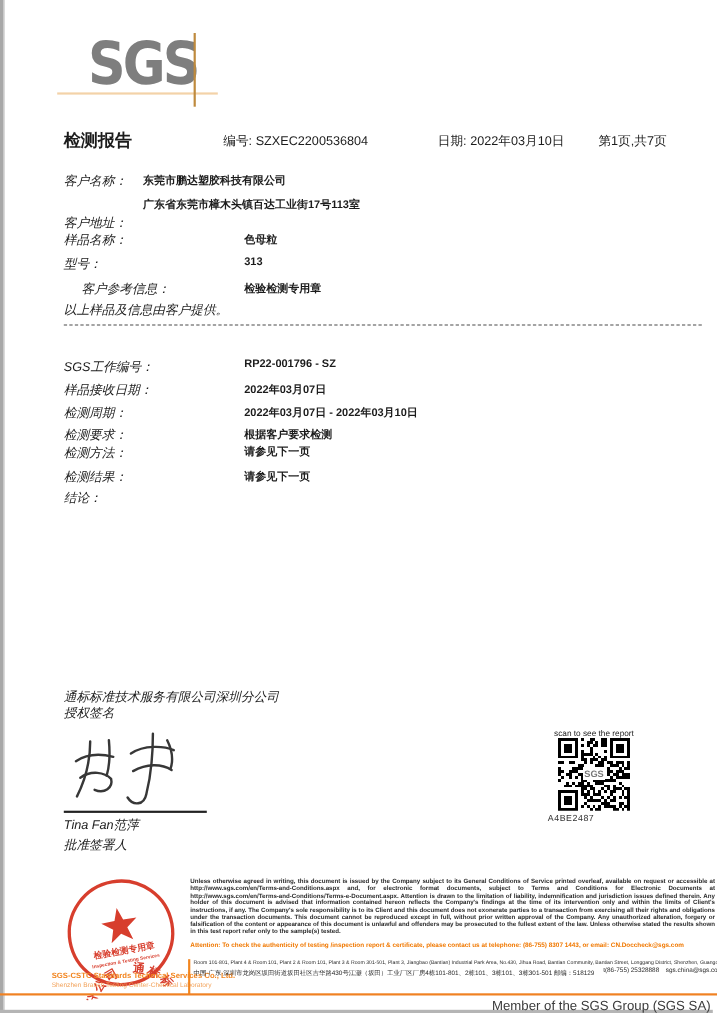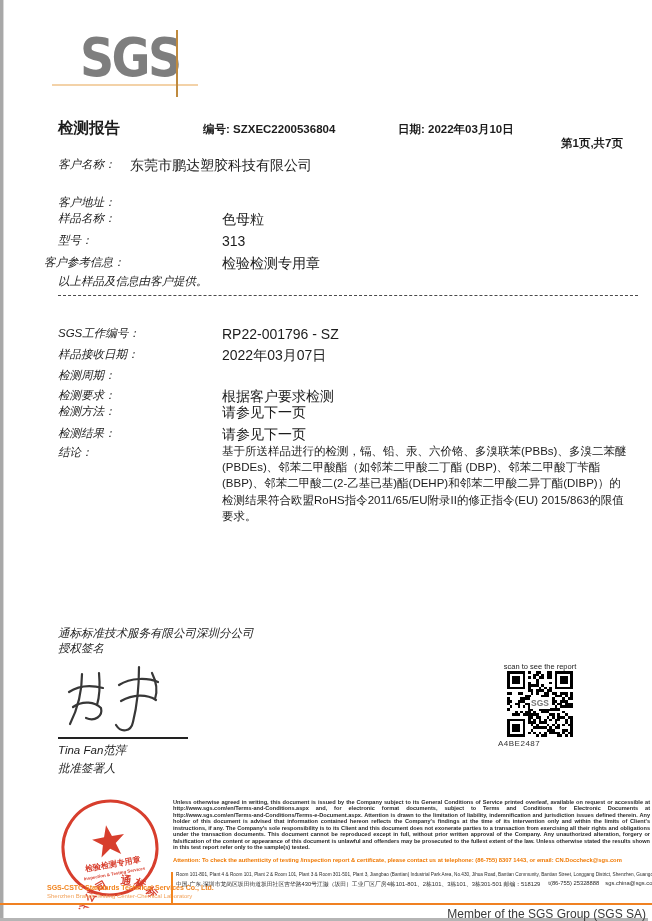--- a/index.html
+++ b/index.html
@@ -1,33 +1,33 @@
 <!DOCTYPE html>
 <html><head>
 <meta charset="utf-8">
 <style>
   * { margin:0; padding:0; box-sizing:border-box; }
   html,body { background:#e9e9e9; }
   body { font-family:"Liberation Sans","DejaVu Sans",sans-serif; color:#1c1c1c; }
   #page { position:relative; width:652px; height:921px; background:#ffffff; overflow:hidden; margin:0; }
   .abs { position:absolute; }
-  .txt { font-size:11.5px; line-height:14px; white-space:nowrap;font-weight:bold; }
+  .txt { font-size:11.5px; line-height:14px; white-space:nowrap; }
   .lbl { font-size:11.5px; white-space:nowrap;font-style:italic; }
-  .val { font-size:14px; white-space:nowrap; }
+  .val { font-size:10px; white-space:nowrap;font-weight:bold; }
   
   .edge-left  { left:0; top:0; width:4px; height:921px; background:#a8a8a8; border-right:1px solid #d8d8d8; }
   .edge-bottom{ left:0; top:918px; width:648px; height:3px; background:#b5b5b5; }
   
   .logo { left:80px; top:26px; font-size:54px; font-weight:800; color:#7e7e7e; letter-spacing:-3px; transform:scaleX(.88); transform-origin:left top; font-family:"DejaVu Sans","Liberation Sans",sans-serif; }
   .logo-hline { left:52px; top:84px; width:146px; height:2px; background:#f3d2a8; }
   .logo-vline { left:176px; top:30px; width:2px; height:67px; background:#bf8a3e; }
   .doc-title { left:58px; top:118px; font-size:15.5px; font-weight:bold; white-space:nowrap; }
   .hdr-no   { left:203px; top:122px; }
   .hdr-date { left:398px; top:122px; }
-  .hdr-page { left:561px; top:122px;margin-top:14px; }
+  .hdr-page { left:544px; top:122px; }
   
   .dash-sep { left:58px; top:295px; width:580px; border-top:1.5px dashed #4a4a4a; }
   
   .conclusion { left:222px; top:443px; width:410px; font-size:11.5px; line-height:16.2px; white-space:normal; }
   
   .sig-underline { left:58px; top:737px; width:130px; height:1.5px; background:#222; }
   
   .qr-caption { left:498px; top:662px; width:84px; text-align:center; font-size:7.5px; color:#222; white-space:nowrap; }
   .qr-box { left:507px; top:671px; width:66px; height:66px; background:#fff; }
   .qr-code-text { left:498px; top:739px; width:84px; font-size:8px; color:#333; letter-spacing:.5px; }
@@ -60,45 +60,46 @@
   <div class="abs logo-vline"></div>
 
   <div class="abs doc-title">检测报告</div>
   <div class="abs txt hdr-no">编号: SZXEC2200536804</div>
   <div class="abs txt hdr-date">日期: 2022年03月10日</div>
   <div class="abs txt hdr-page">第1页,共7页</div>
 
   <div class="abs lbl" style="left:58px;top:157px">客户名称：</div>
   <div class="abs val" style="left:130px;top:157px">东莞市鹏达塑胶科技有限公司</div>
   <div class="abs lbl" style="left:58px;top:195px">客户地址：</div>
+  <div class="abs val" style="left:130px;top:179px">广东省东莞市樟木头镇百达工业街17号113室</div>
 
   <div class="abs lbl" style="left:58px;top:211px">样品名称：</div>
   <div class="abs val" style="left:222px;top:211px">色母粒</div>
   <div class="abs lbl" style="left:58px;top:233px">型号：</div>
   <div class="abs val" style="left:222px;top:233px">313</div>
-  <div class="abs lbl" style="left:44px;top:255px">客户参考信息：</div>
+  <div class="abs lbl" style="left:74px;top:255px">客户参考信息：</div>
   <div class="abs val" style="left:222px;top:255px">检验检测专用章</div>
   <div class="abs lbl" style="left:58px;top:274px">以上样品及信息由客户提供。</div>
 
   <div class="abs dash-sep"></div>
 
   <div class="abs lbl" style="left:58px;top:326px">SGS工作编号：</div>
   <div class="abs val" style="left:222px;top:326px">RP22-001796 - SZ</div>
   <div class="abs lbl" style="left:58px;top:347px">样品接收日期：</div>
   <div class="abs val" style="left:222px;top:347px">2022年03月07日</div>
   <div class="abs lbl" style="left:58px;top:368px">检测周期：</div>
+  <div class="abs val" style="left:222px;top:368px">2022年03月07日 - 2022年03月10日</div>
   <div class="abs lbl" style="left:58px;top:388px">检测要求：</div>
   <div class="abs val" style="left:222px;top:388px">根据客户要求检测</div>
   <div class="abs lbl" style="left:58px;top:404px">检测方法：</div>
   <div class="abs val" style="left:222px;top:404px">请参见下一页</div>
   <div class="abs lbl" style="left:58px;top:426px">检测结果：</div>
   <div class="abs val" style="left:222px;top:426px">请参见下一页</div>
 
   <div class="abs lbl" style="left:58px;top:445px">结论：</div>
-  <div class="abs conclusion">基于所送样品进行的检测，镉、铅、汞、六价铬、多溴联苯(PBBs)、多溴二苯醚(PBDEs)、邻苯二甲酸酯（如邻苯二甲酸二丁酯 (DBP)、邻苯二甲酸丁苄酯(BBP)、邻苯二甲酸二(2-乙基已基)酯(DEHP)和邻苯二甲酸二异丁酯(DIBP)）的检测结果符合欧盟RoHS指令2011/65/EU附录II的修正指令(EU) 2015/863的限值要求。</div>
 
   <div class="abs lbl" style="left:58px;top:626px">通标标准技术服务有限公司深圳分公司</div>
   <div class="abs lbl" style="left:58px;top:641px">授权签名</div>
 
   <svg class="abs sig-svg" width="140" height="80" viewBox="0 0 140 80">
     <g fill="none" stroke="#222" stroke-width="2.2" stroke-linecap="round" opacity="0.9">
       <path d="M14,34 C26,26 40,28 48,30"></path>
       <path d="M27,16 C27,32 23,50 15,66"></path>
       <path d="M44,15 C45,26 45,37 42,47"></path>
       <path d="M18,49 C28,42 40,44 46,50 C48,58 40,64 31,60"></path>

